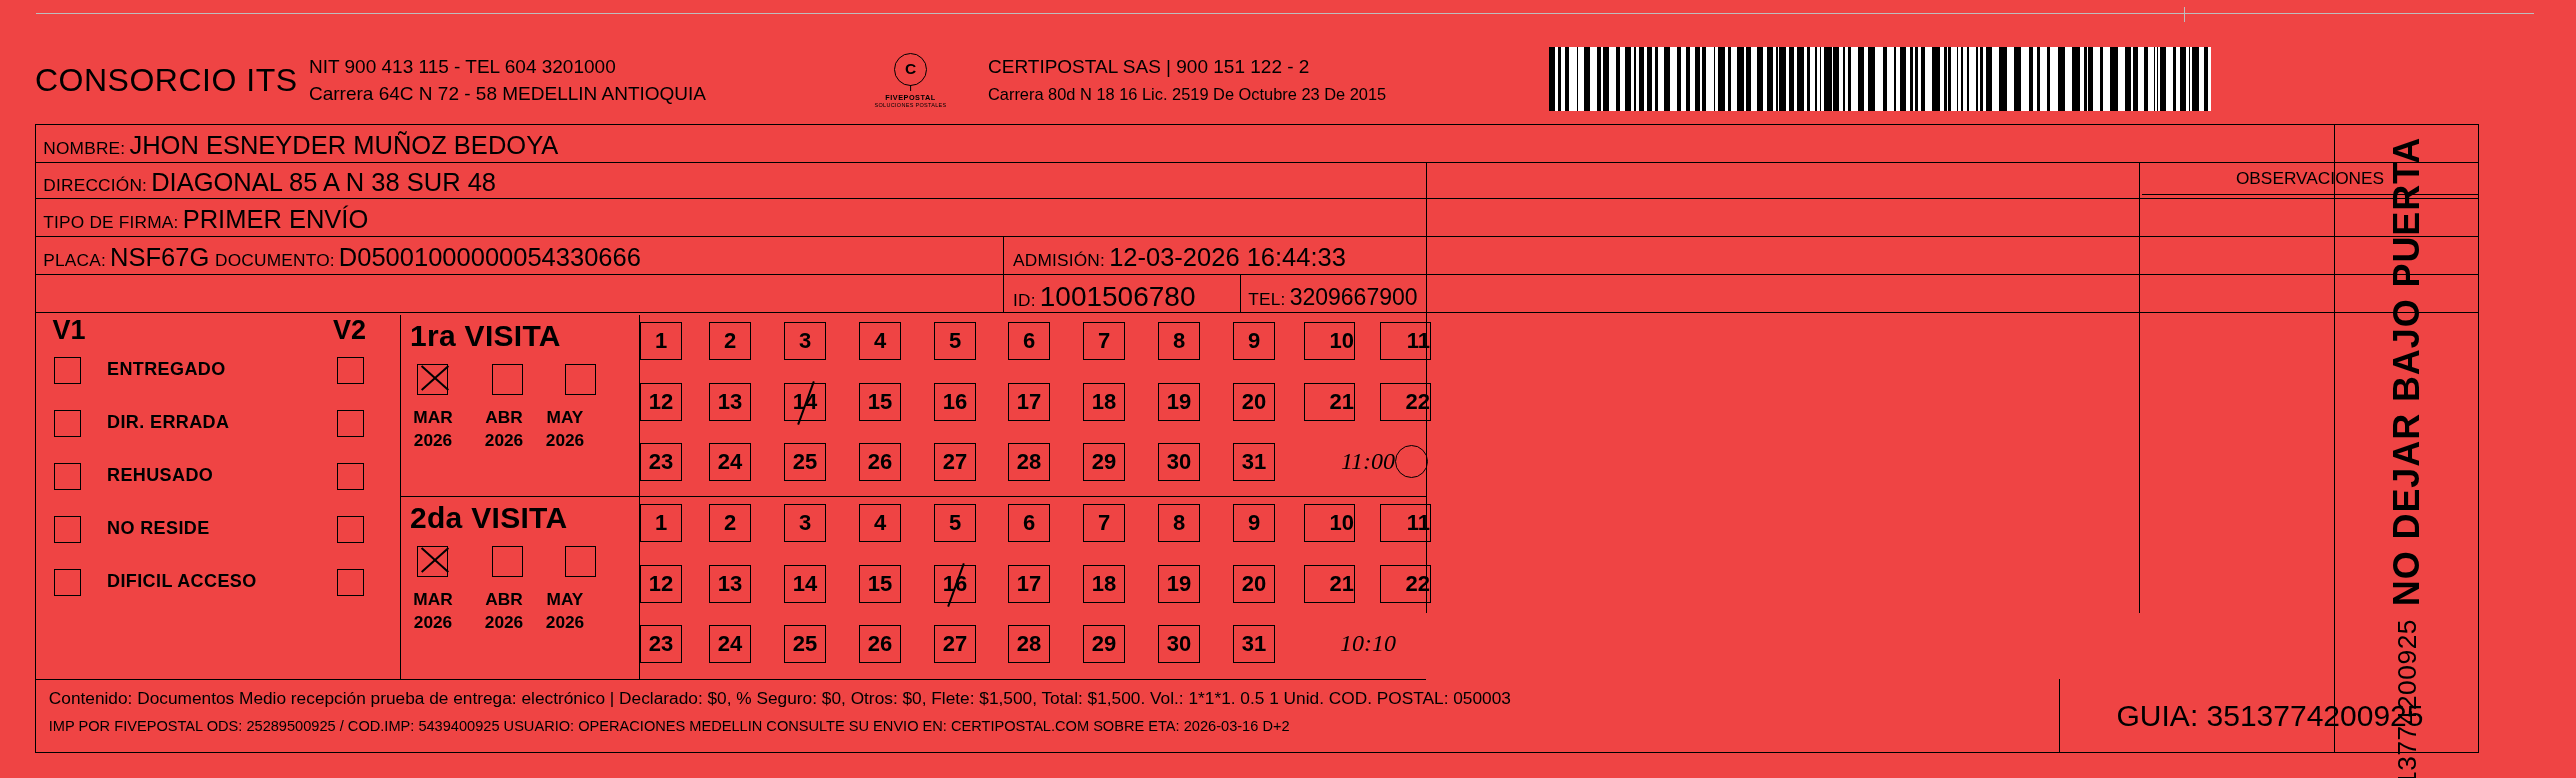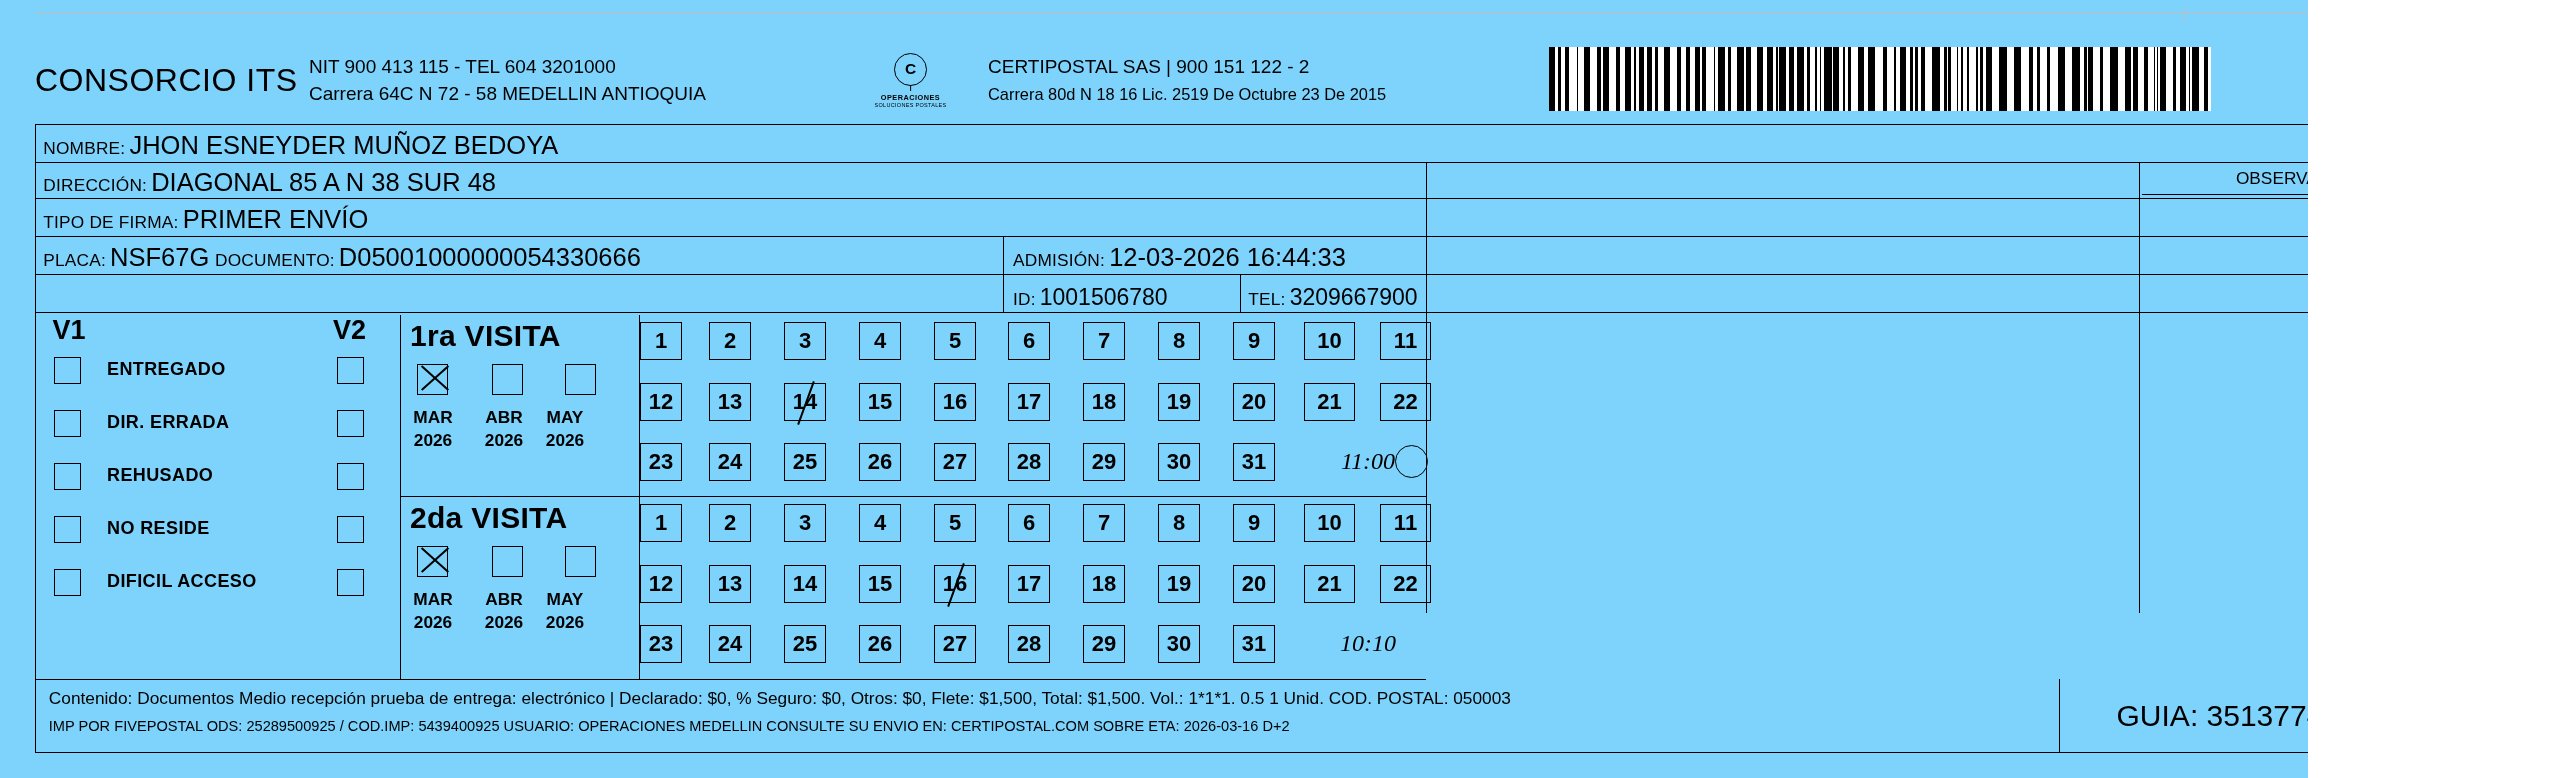--- a/index.html
+++ b/index.html
@@ -6,23 +6,23 @@
     margin: 0;
     padding: 0;
     background: #ffffff;
   }
   body {
     font-family: "Liberation Sans", sans-serif;
     color: #000;
   }
   #page {
     position: relative;
-    width: 2308px;
+    width: 2576px;
     height: 779px;
-    background: #7dd3fc;
+    background: #ef4444;
     overflow: hidden;
   }
   
   .crop-line {
     position: absolute;
     top: 12.8px;
     left: 36px;
     width: 2498px;
     height: 0.9px;
     background: #bdbdbd;
@@ -359,21 +359,21 @@
     position: absolute;
     width: 42px;
     height: 38px;
     border: 1.8px solid #000;
     box-sizing: border-box;
     text-align: center;
     line-height: 35px;
     font-size: 22px;
     font-weight: bold;
   }
-  .day.wide { width: 51px; }
+  .day.wide { width: 51px; text-align: right; }
   .day.struck::after {
     content: "";
     position: absolute;
     left: 50%;
     top: -3.6px;
     width: 1.8px;
     height: 46px;
     background: #000;
     transform: rotate(20deg);
   }
@@ -471,21 +471,21 @@
   <div class="crop-tick"></div>
 
   <div class="header">
     <div class="brand">CONSORCIO ITS</div>
     <div class="nit-block">
       <div>NIT 900 413 115 - TEL 604 3201000</div>
       <div>Carrera 64C N 72 - 58 MEDELLIN ANTIOQUIA</div>
     </div>
     <div class="logo">
       <div class="mark">C</div>
-      <div class="mark-text">OPERACIONES</div>
+      <div class="mark-text">FIVEPOSTAL</div>
       <div class="mark-sub">SOLUCIONES POSTALES</div>
     </div>
     <div class="certi-block">
       <div>CERTIPOSTAL SAS | 900 151 122 - 2</div>
       <div class="line2">Carrera 80d N 18 16  Lic. 2519 De Octubre 23 De 2015</div>
     </div>
     <div class="barcode" id="barcode">
         <span style="width:5.8px;background:#000;"></span>
         <span style="width:2.9px;background:#fff;"></span>
         <span style="width:2.9px;background:#000;"></span>
@@ -670,21 +670,21 @@
           <span class="lbl">ADMISIÓN:</span>
           <span class="val">12-03-2026 16:44:33</span>
         </div>
       </div>
     </div>
 
     <div class="row r-ciudad">
       <div class="id-box">
         <div style="padding:3.6px 0 0 9px;">
           <span class="lbl">ID:</span>
-          <span class="val" style="font-size:23px;">1001506780</span>
+          <span class="val" style="font-size:28px;">1001506780</span>
         </div>
       </div>
       <div class="tel-box">
         <div style="padding:3.6px 0 0 7.3px;">
           <span class="lbl">TEL:</span>
           <span class="val" style="font-size:23px;">3209667900</span>
         </div>
       </div>
     </div>
 

